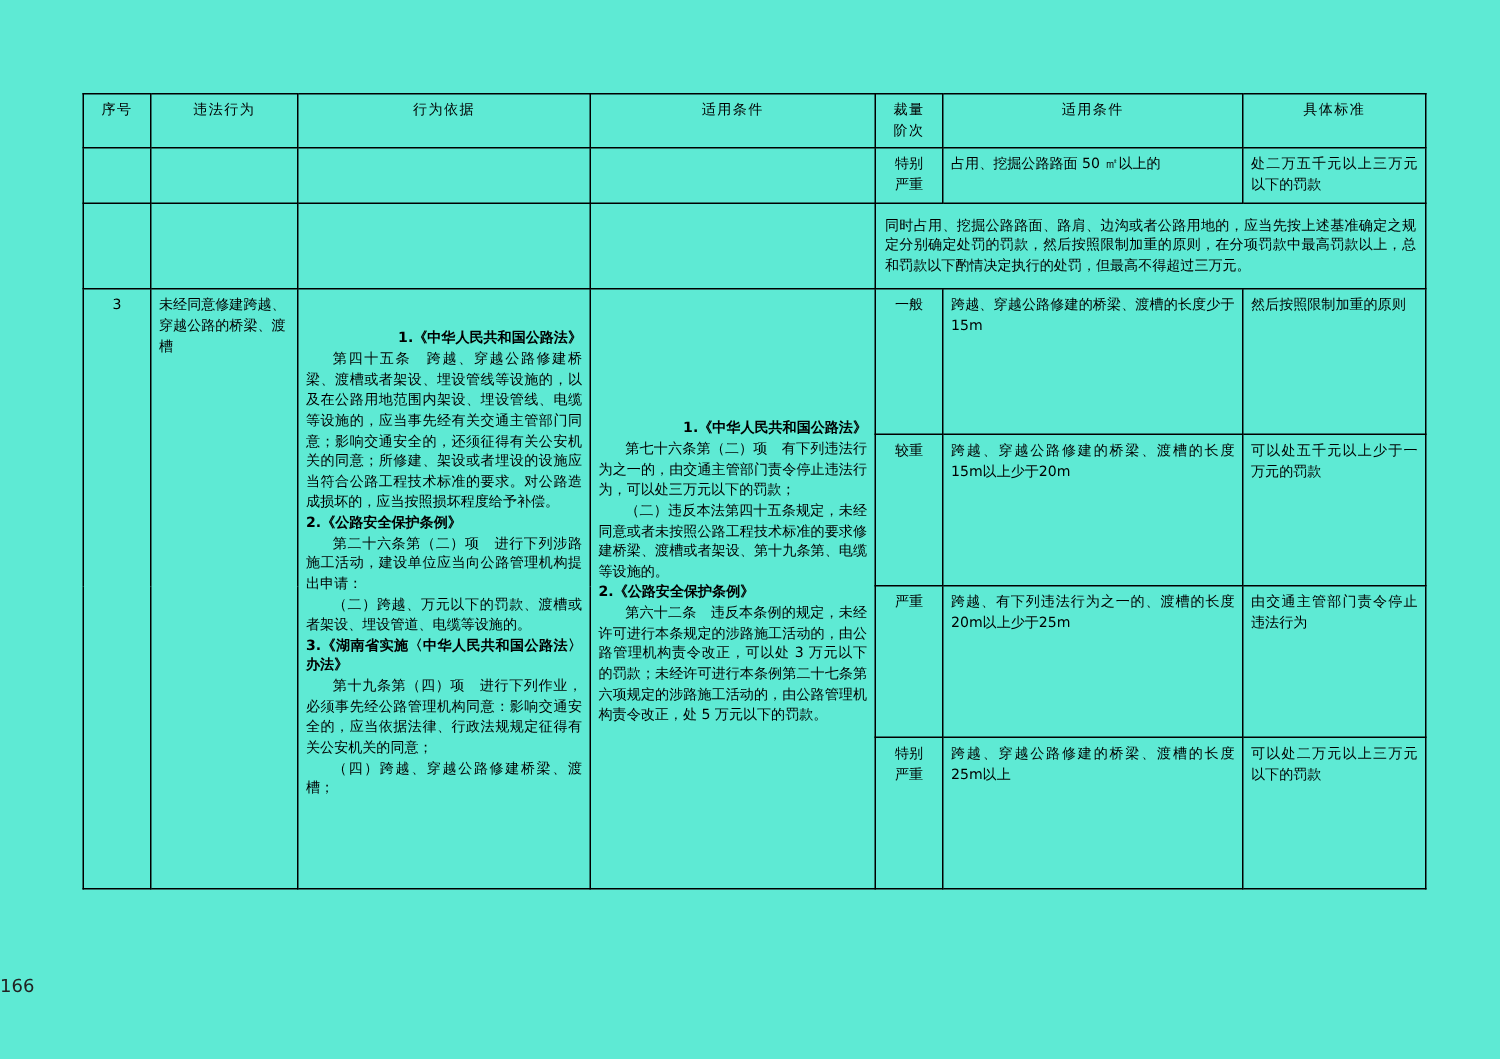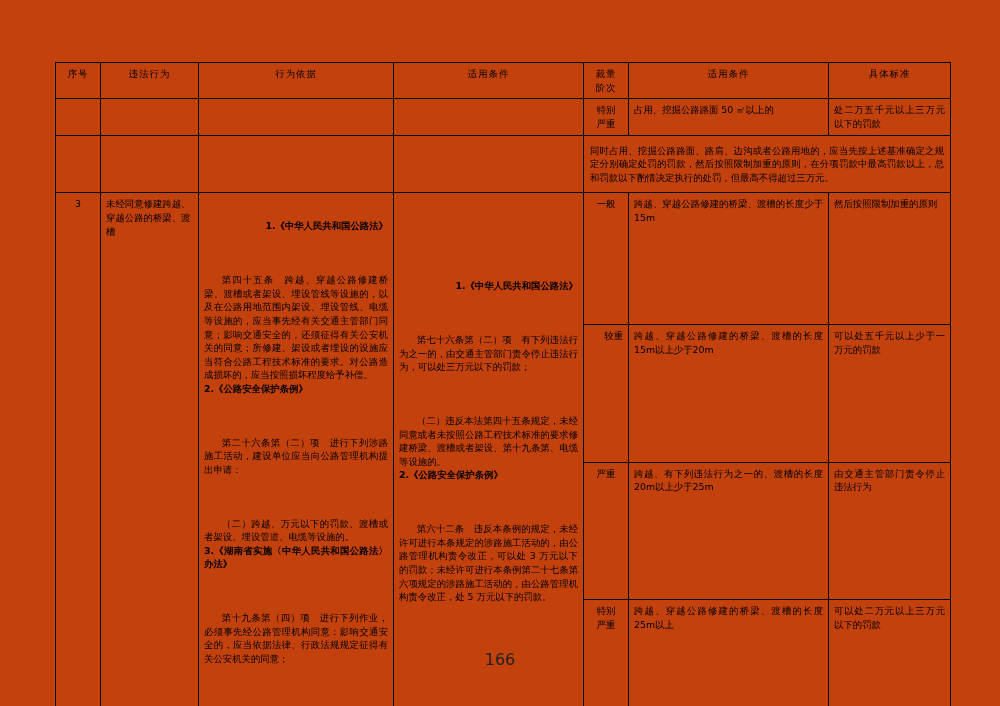--- a/index.html
+++ b/index.html
@@ -13,21 +13,21 @@
     font-family: "DejaVu Sans", "Liberation Sans", sans-serif;
     color: #000;
     position: relative;
     overflow: hidden;
   }
   .page {
     position: absolute;
     left: 0; top: 0;
     width: 1000px;
     height: 706px;
-    background: #c2410c;
+    background: #5eead4;
   }
   table.doc {
     position: absolute;
     left: 55px;
     top: 62px;
     width: 895px;
     border-collapse: collapse;
     table-layout: fixed;
   }
   table.doc td, table.doc th {
@@ -55,35 +55,34 @@
   .c-std   { width: 122px; }
   td.cell-center-v {
     vertical-align: middle;
   }
   .para {
     margin: 0;
     text-indent: 0;
   }
   .para.ind {
     text-indent: 1.9em;
-    margin-top: 40px;
   }
   .bold {
     font-weight: bold;
   }
   .tight p { margin: 0; }
   .celltext { text-align: justify; }
   .center-text { text-align: right; }
   .pagenum {
     position: absolute;
     top: 650px;
     left: 0;
     width: 1000px;
-    text-align: center;
-    font-size: 16px;
+    text-align: left;
+    font-size: 12px;
     color: #222;
   }
   .lvl {
     text-align: center;
     vertical-align: middle;
     font-size: 9.6px;
     line-height: 1.4;
   }
   .seqnum {
     text-align: center;
@@ -169,21 +168,21 @@
           <p class="para bold">2.《公路安全保护条例》</p>
           <p class="para ind">第六十二条　违反本条例的规定，未经许可进行本条规定的涉路施工活动的，由公路管理机构责令改正，可以处 3 万元以下的罚款；未经许可进行本条例第二十七条第六项规定的涉路施工活动的，由公路管理机构责令改正，处 5 万元以下的罚款。</p>
         </td>
         <td class="lvl" style="height:88px;">
           <div>一般</div>
         </td>
         <td class="celltext cell-center-v">跨越、穿越公路修建的桥梁、渡槽的长度少于15m</td>
         <td class="celltext cell-center-v">然后按照限制加重的原则</td>
       </tr>
       <tr>
-        <td class="lvl" style="height:92px;text-align:right;">
+        <td class="lvl" style="height:92px;">
           <div>较重</div>
         </td>
         <td class="celltext cell-center-v">跨越、穿越公路修建的桥梁、渡槽的长度15m以上少于20m</td>
         <td class="celltext cell-center-v">可以处五千元以上少于一万元的罚款</td>
       </tr>
       <tr>
         <td class="lvl" style="height:92px;">
           <div>严重</div>
         </td>
         <td class="celltext cell-center-v">跨越、有下列违法行为之一的、渡槽的长度20m以上少于25m</td>

